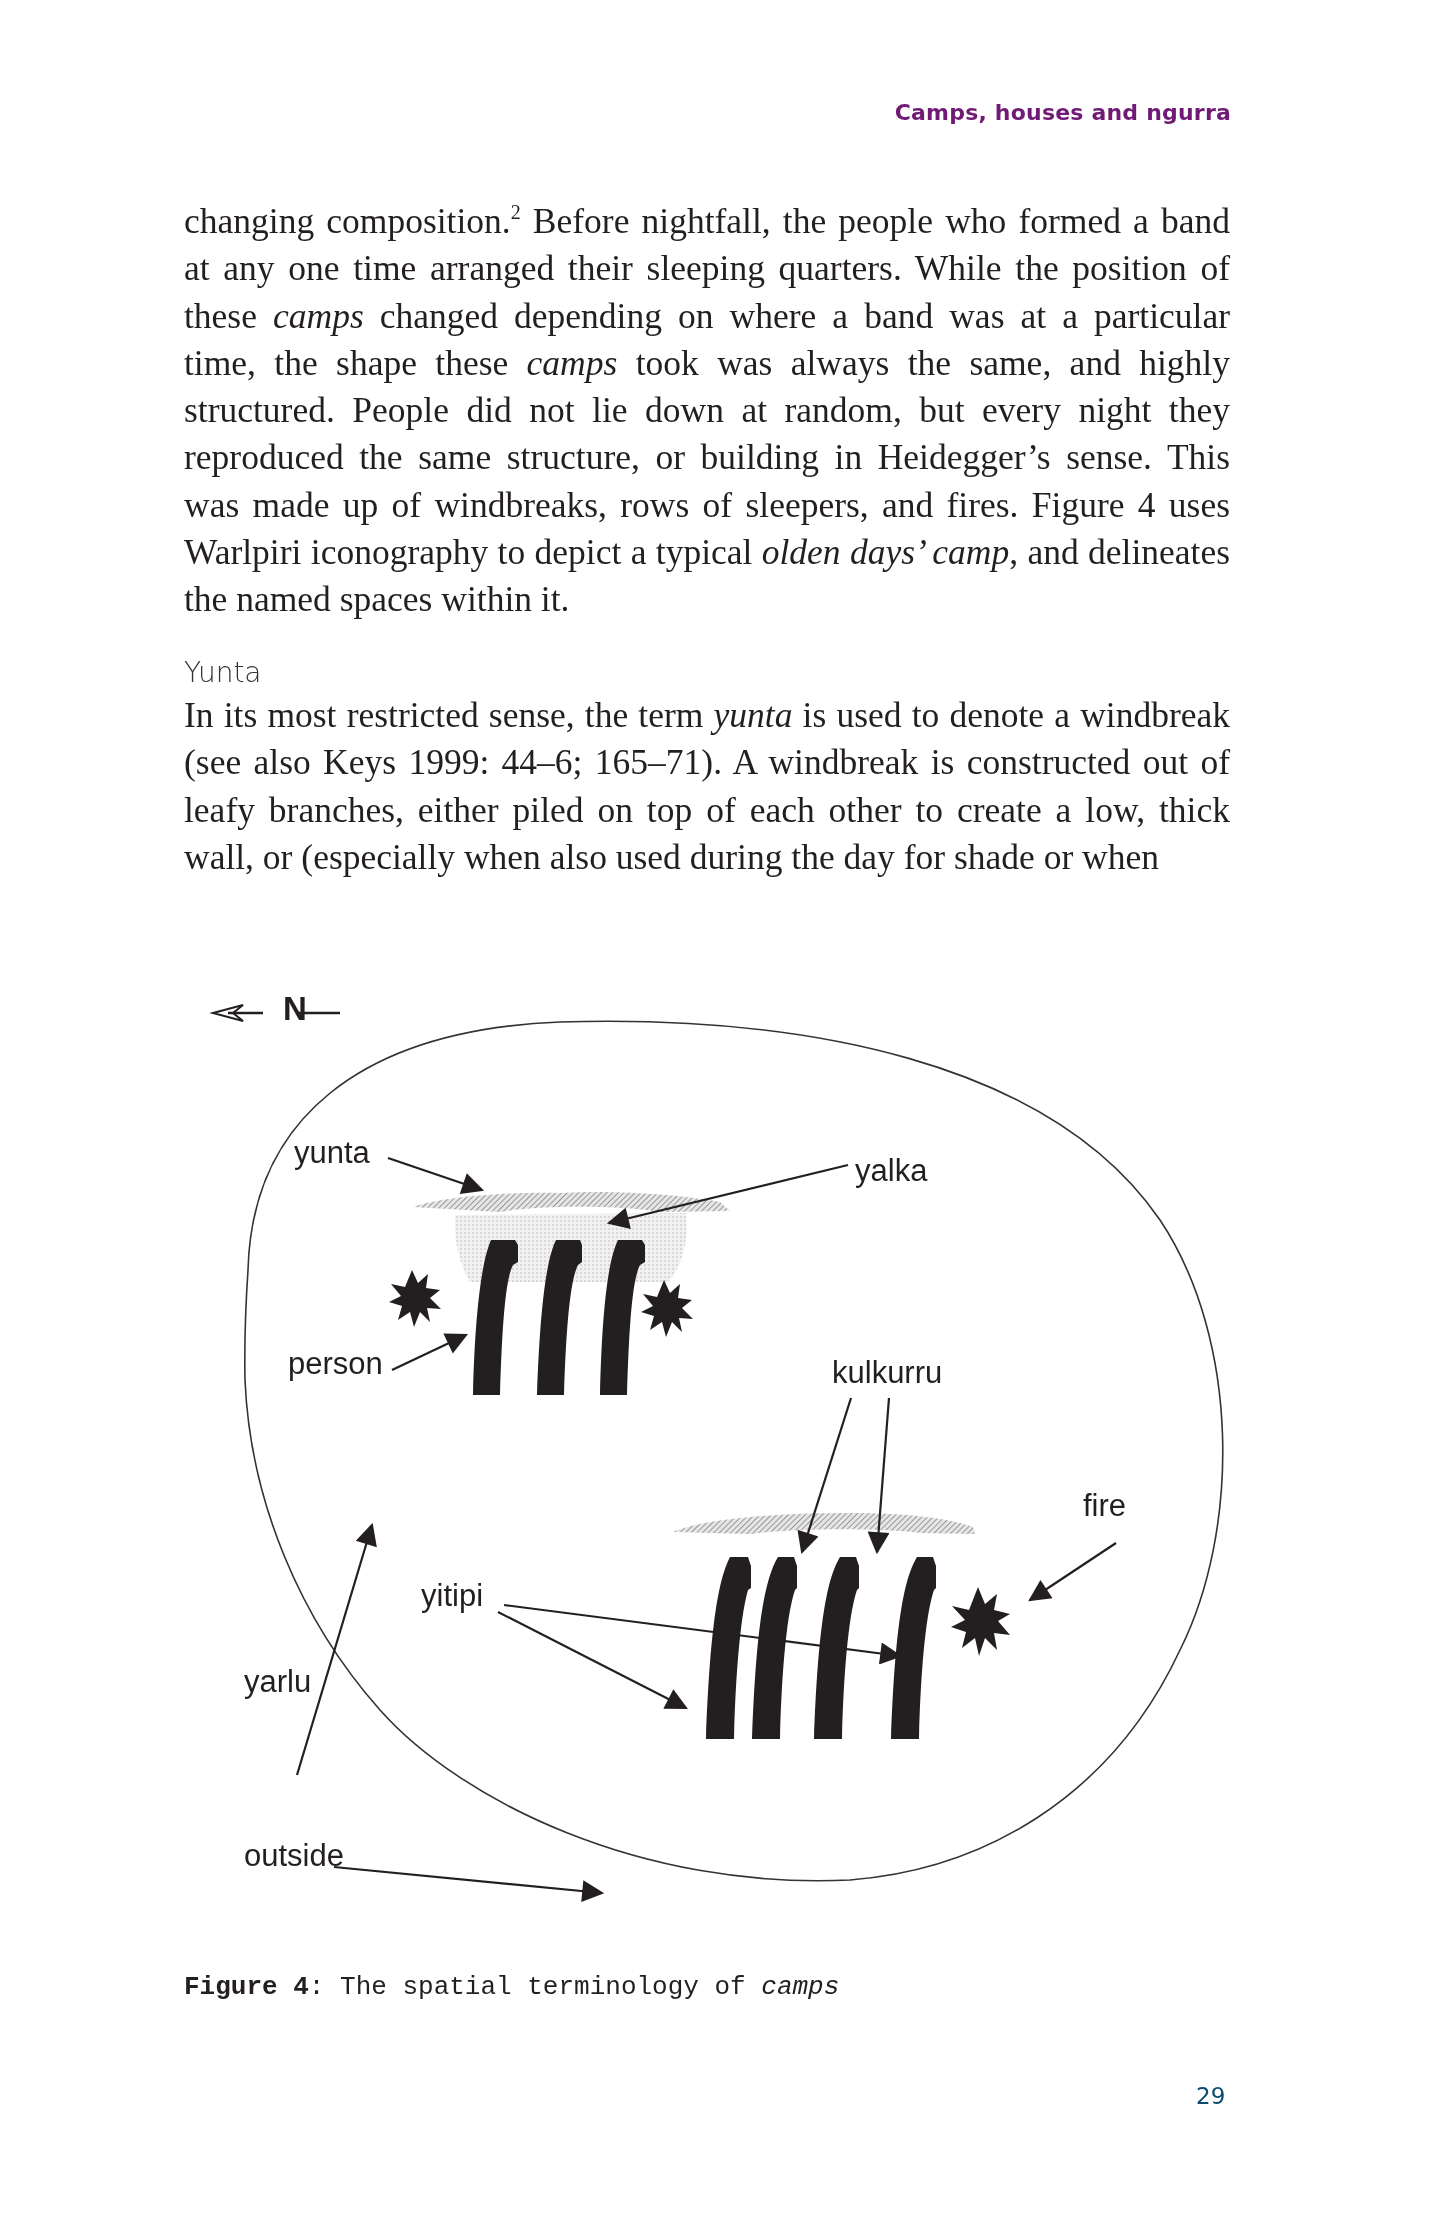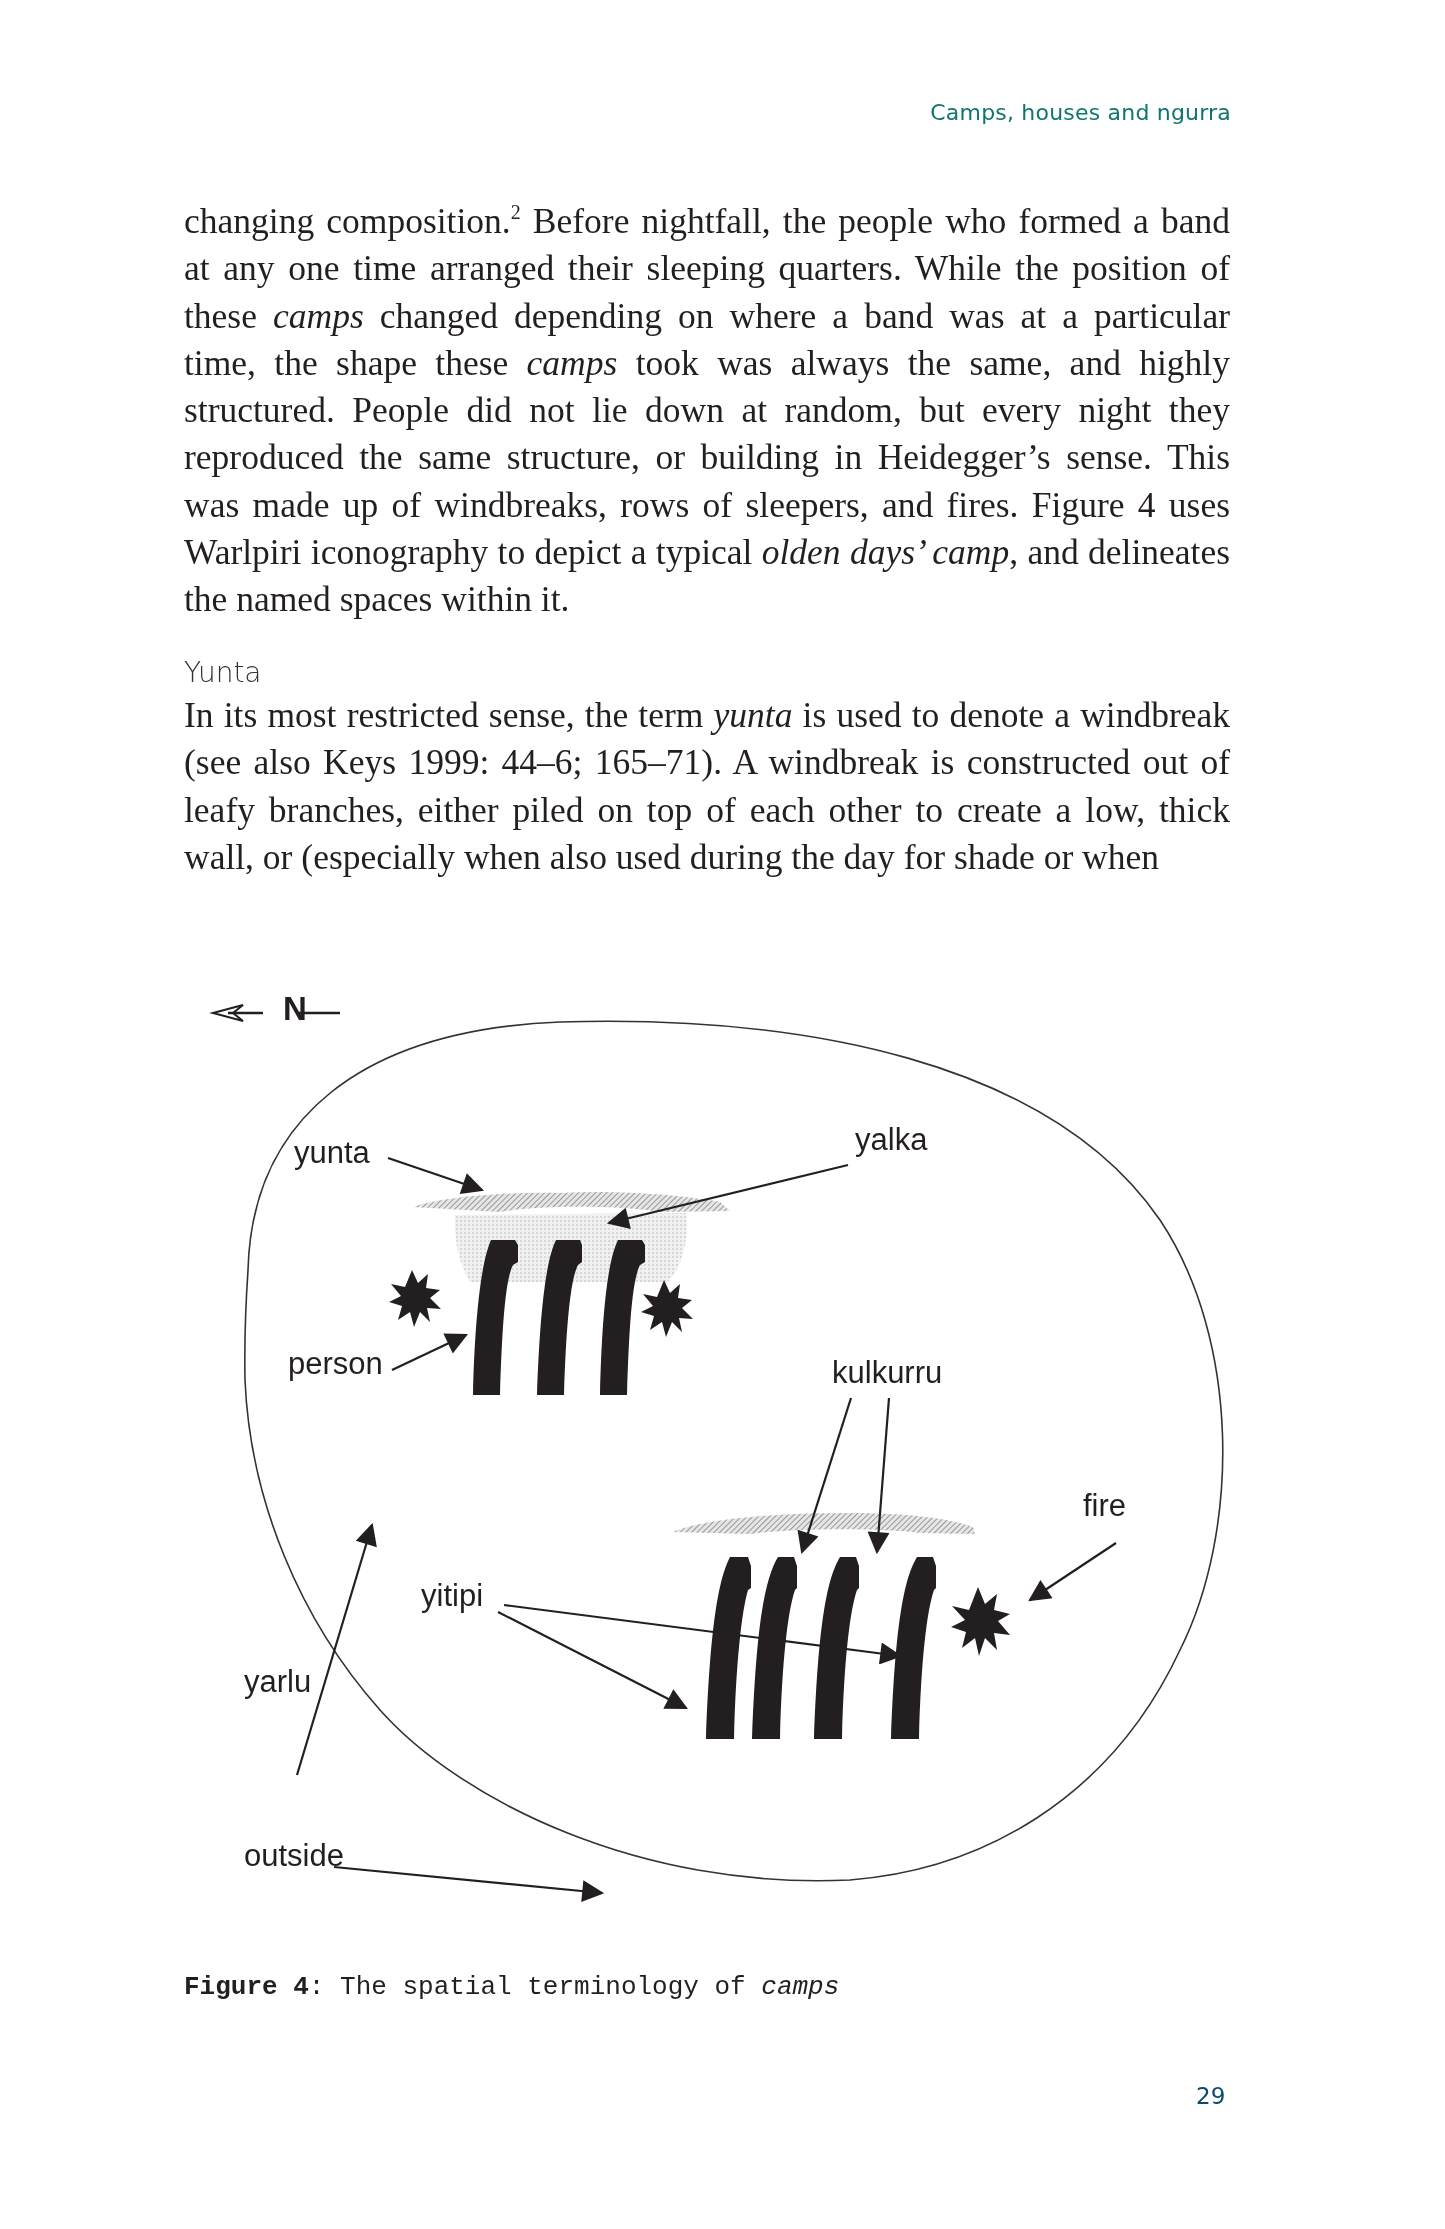--- a/index.html
+++ b/index.html
@@ -1,20 +1,20 @@
 <!DOCTYPE html>
 <html><head>
 <meta charset="utf-8">
 <style>
   html, body { margin: 0; padding: 0; background: #ffffff; }
   body { width: 1445px; height: 2229px; position: relative; overflow: hidden; color: #231f20; }
   .running-head {
     position: absolute; top: 100px; right: 214px;
-    font-family: "DejaVu Sans", sans-serif; font-size: 22px; font-weight: 400;
-    color: #0f766e; letter-spacing: 0.2px;
+    font-family: "DejaVu Sans", sans-serif; font-size: 22px; font-weight: 700;
+    color: #701a75; letter-spacing: 0.2px;
   }
   .body-text {
     position: absolute; left: 184px; width: 1046px;
     font-family: Liberation Serif, serif;
     font-size: 35.5px; line-height: 47.3px; text-align: justify; color: #231f20;
   }
   .body-text p { margin: 0; }
   .p1 { top: 198px; }
   .p2 { top: 692px; }
   .body-text i { font-style: italic; }
@@ -118,21 +118,21 @@
       <line x1="1116" y1="1543" x2="1030" y2="1600" marker-end="url(#ahBig)"></line>
       <line x1="504" y1="1605" x2="900" y2="1656" marker-end="url(#ahBig)"></line>
       <line x1="498" y1="1612" x2="686" y2="1708" marker-end="url(#ahBig)"></line>
       <line x1="297" y1="1775" x2="372" y2="1525" marker-end="url(#ahBig)"></line>
       <line x1="334" y1="1867" x2="602" y2="1893" marker-end="url(#ahBig)"></line>
     </g>
   </svg>
 
   <div class="fig-label" style="left:283px;top:990px;font-size:33px;font-weight:bold;">N</div>
   <div class="fig-label" style="left:294px;top:1135px;">yunta</div>
-  <div class="fig-label" style="left:855px;top:1122px;">yalka</div>
+  <div class="fig-label" style="left:855px;top:1153px;">yalka</div>
   <div class="fig-label" style="left:288px;top:1346px;">person</div>
   <div class="fig-label" style="left:832px;top:1355px;">kulkurru</div>
   <div class="fig-label" style="left:1083px;top:1488px;text-align:right;">fire</div>
   <div class="fig-label" style="left:421px;top:1578px;">yitipi</div>
   <div class="fig-label" style="left:244px;top:1664px;">yarlu</div>
   <div class="fig-label" style="left:244px;top:1838px;">outside</div>
 </div>
 
 <div class="caption">
   <b>Figure 4</b><span>: The spatial terminology of </span><i>camps</i>

